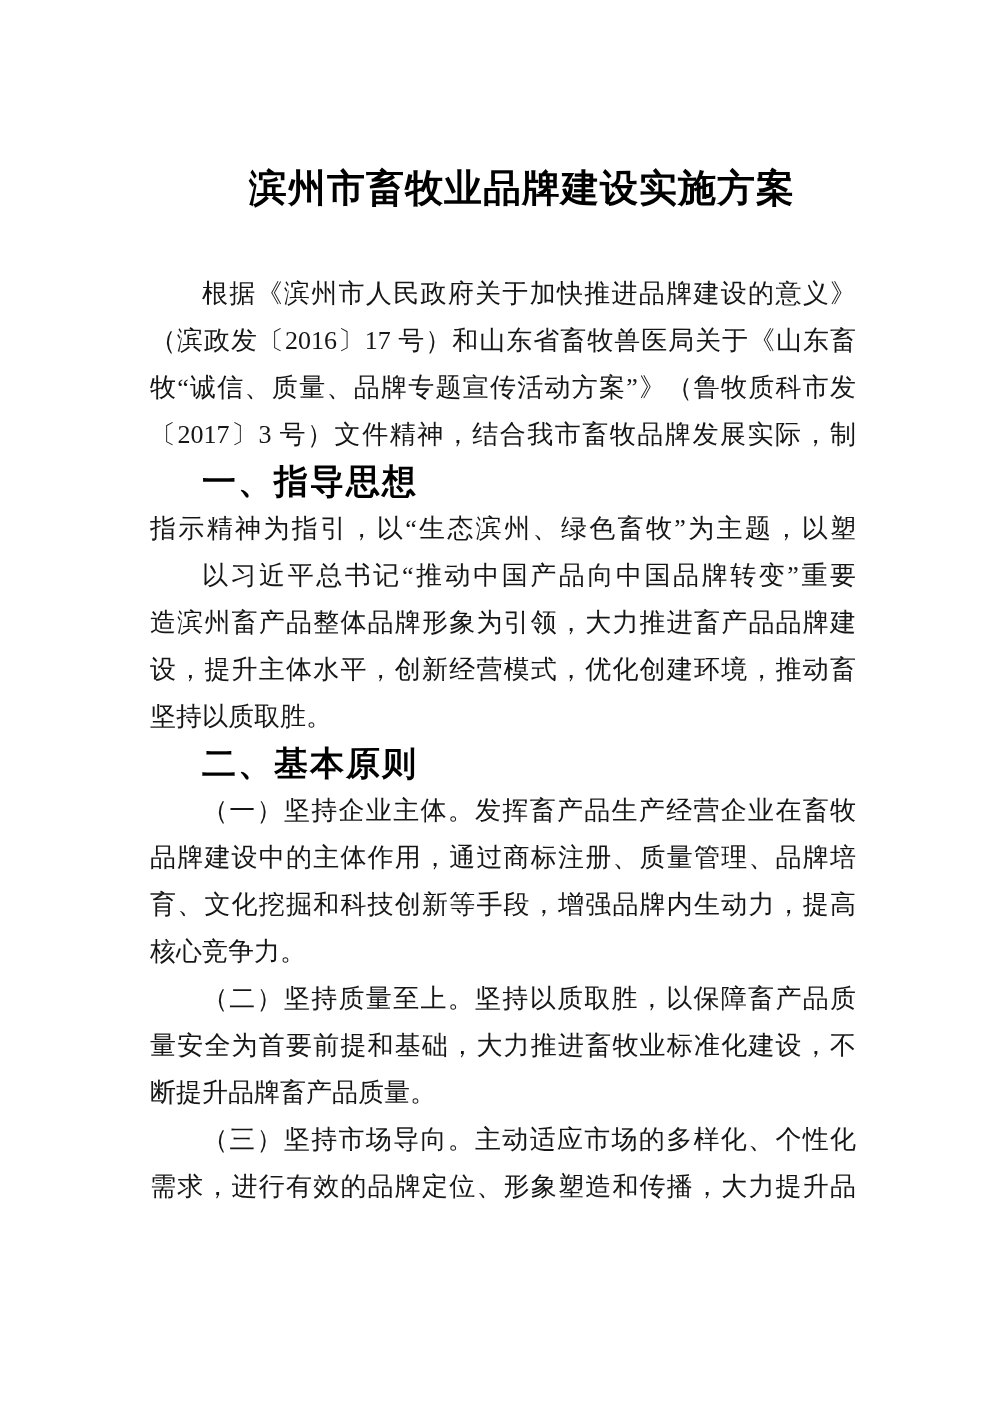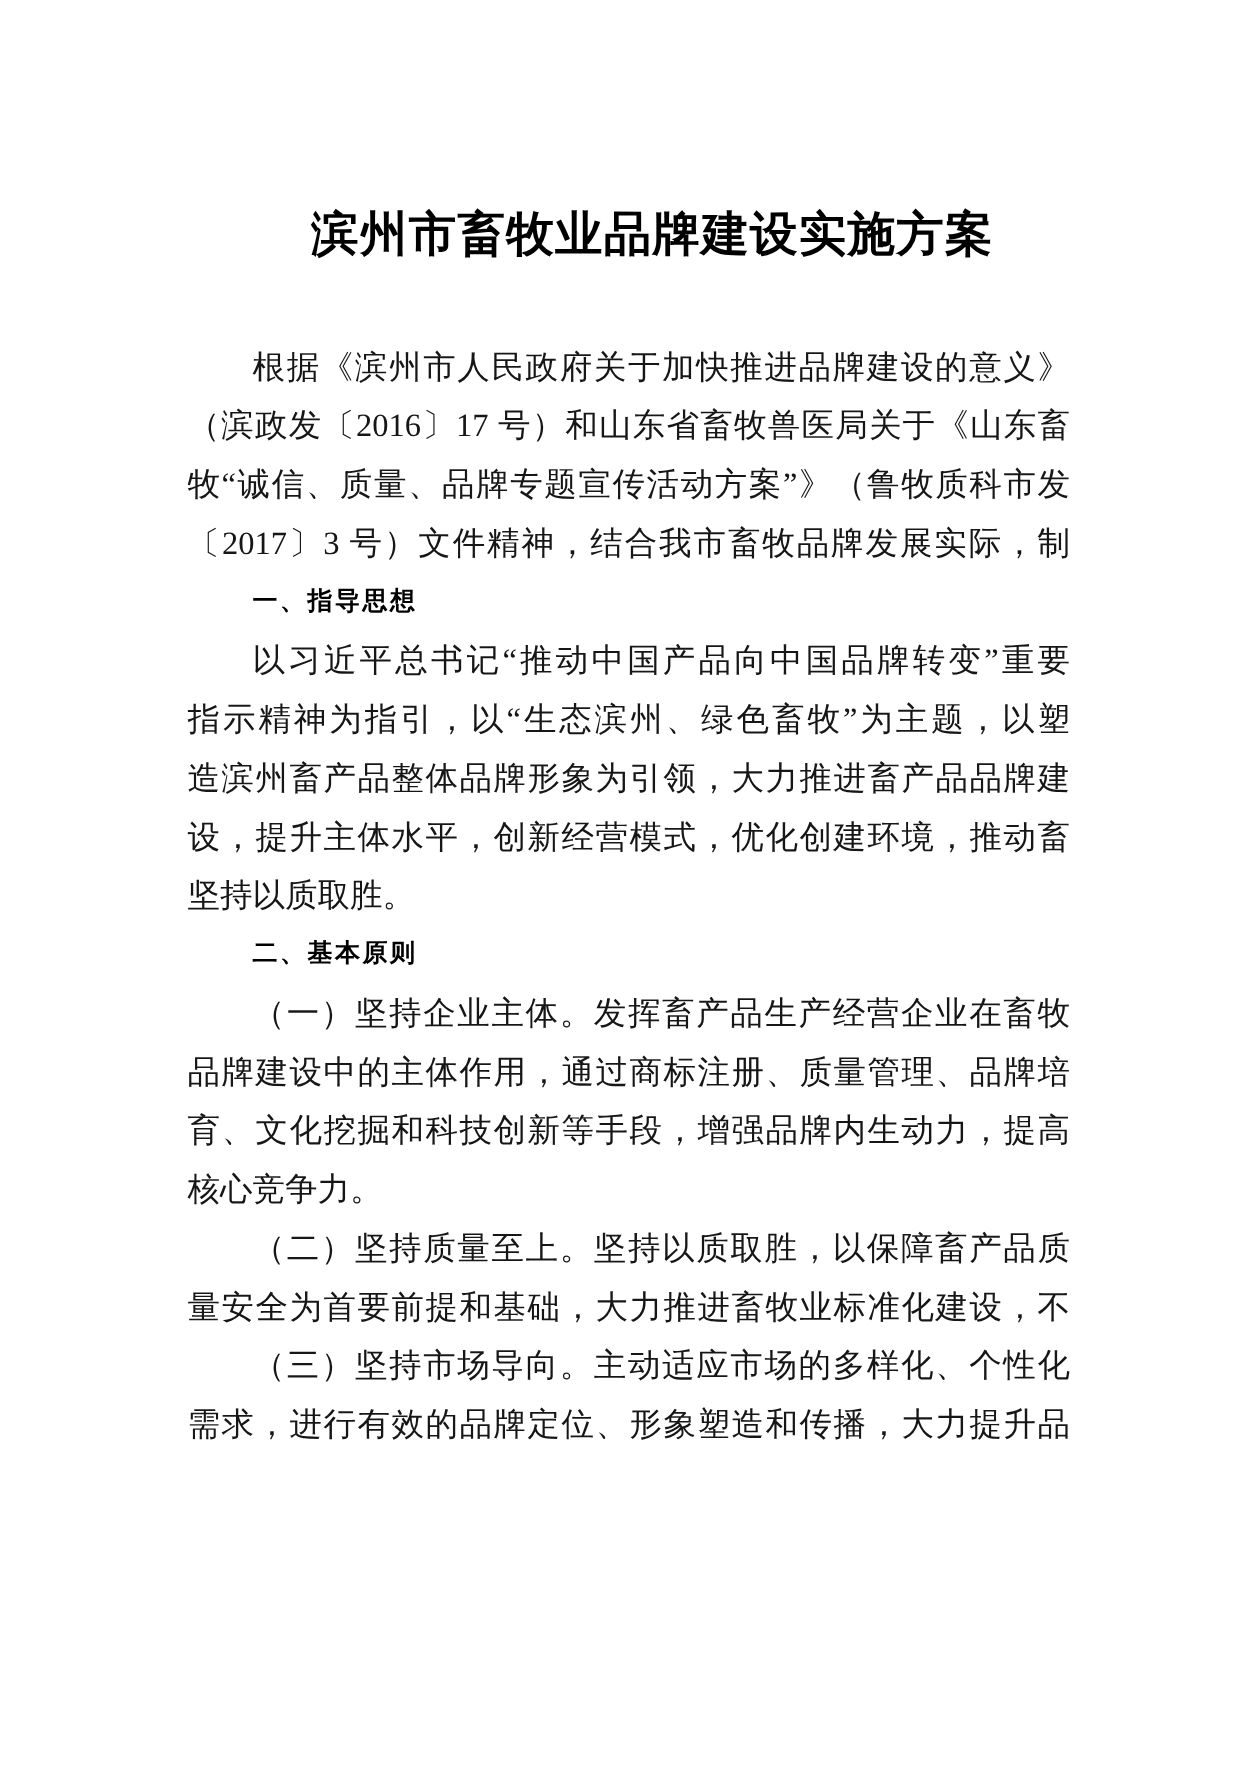--- a/index.html
+++ b/index.html
@@ -49,44 +49,45 @@
   .line.fill {
     text-align: justify;
     text-align-last: justify;
   }
   .line.first {
     text-indent: 52px;
   }
   .line.heading {
     font-family: "Liberation Sans", "DejaVu Sans", sans-serif;
     font-weight: bold;
-    font-size: 20px;
+    font-size: 34px;
     color: #000000;
     letter-spacing: 2px;
   }
 </style>
 </head>
 <body style="background: rgb(255, 255, 255);">
 
 <div class="doc">
   <h1 class="doc-title">滨州市畜牧业品牌建设实施方案</h1>
   <div class="doc-body">
       <div class="line first fill">根据《滨州市人民政府关于加快推进品牌建设的意义》</div>
       <div class="line fill">（滨政发〔2016〕17 号）和山东省畜牧兽医局关于《山东畜</div>
       <div class="line fill">牧“诚信、质量、品牌专题宣传活动方案”》（鲁牧质科市发</div>
       <div class="line fill">〔2017〕3 号）文件精神，结合我市畜牧品牌发展实际，制</div>
       <div class="line heading first">一、指导思想</div>
+      <div class="line fill">指示精神为指引，以“生态滨州、绿色畜牧”为主题，以塑</div>
       <div class="line first fill">以习近平总书记“推动中国产品向中国品牌转变”重要</div>
-      <div class="line fill">指示精神为指引，以“生态滨州、绿色畜牧”为主题，以塑</div>
       <div class="line fill">造滨州畜产品整体品牌形象为引领，大力推进畜产品品牌建</div>
       <div class="line fill">设，提升主体水平，创新经营模式，优化创建环境，推动畜</div>
       <div class="line">坚持以质取胜。</div>
       <div class="line heading first">二、基本原则</div>
       <div class="line first fill">（一）坚持企业主体。发挥畜产品生产经营企业在畜牧</div>
       <div class="line fill">品牌建设中的主体作用，通过商标注册、质量管理、品牌培</div>
       <div class="line fill">育、文化挖掘和科技创新等手段，增强品牌内生动力，提高</div>
       <div class="line">核心竞争力。</div>
       <div class="line first fill">（二）坚持质量至上。坚持以质取胜，以保障畜产品质</div>
       <div class="line fill">量安全为首要前提和基础，大力推进畜牧业标准化建设，不</div>
+      <div class="line">断提升品牌畜产品质量。</div>
       <div class="line first fill">（三）坚持市场导向。主动适应市场的多样化、个性化</div>
       <div class="line fill">需求，进行有效的品牌定位、形象塑造和传播，大力提升品</div>
     </div>
 </div>
 
 </body></html>

